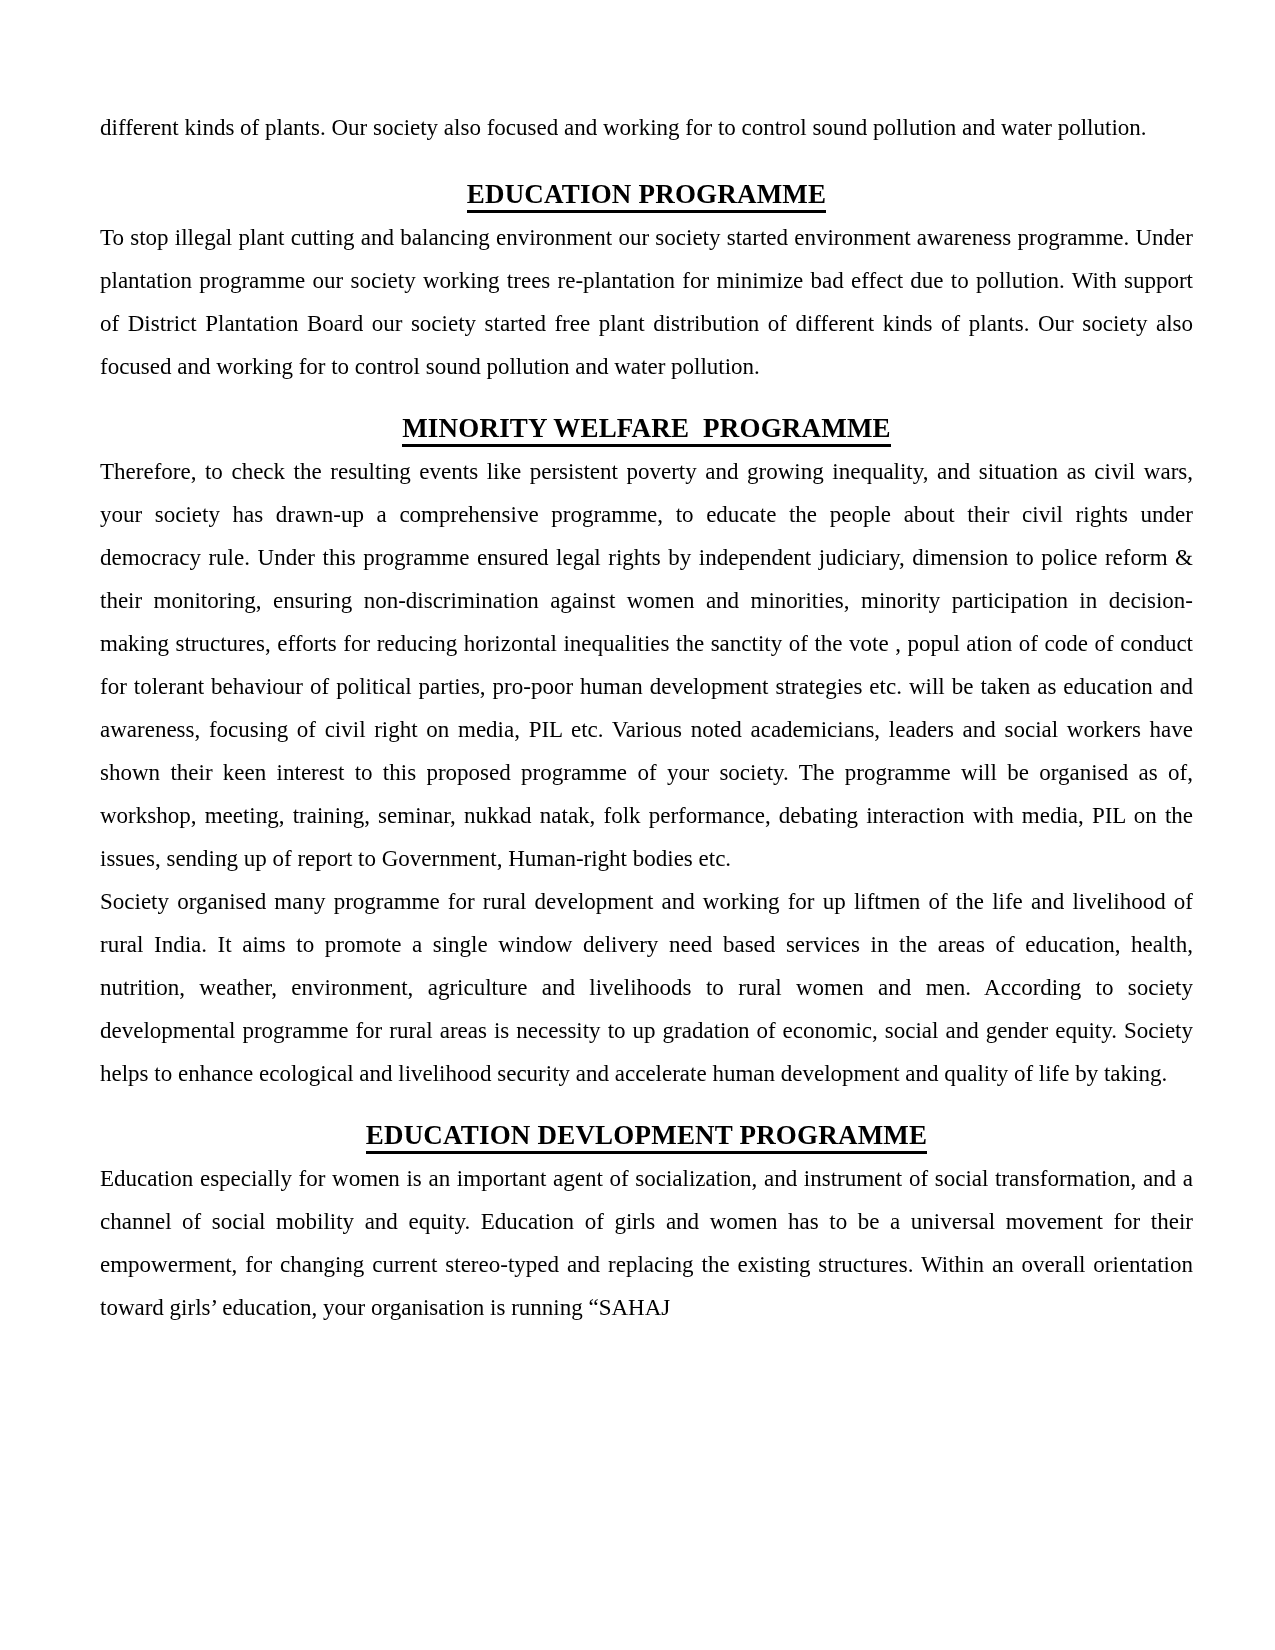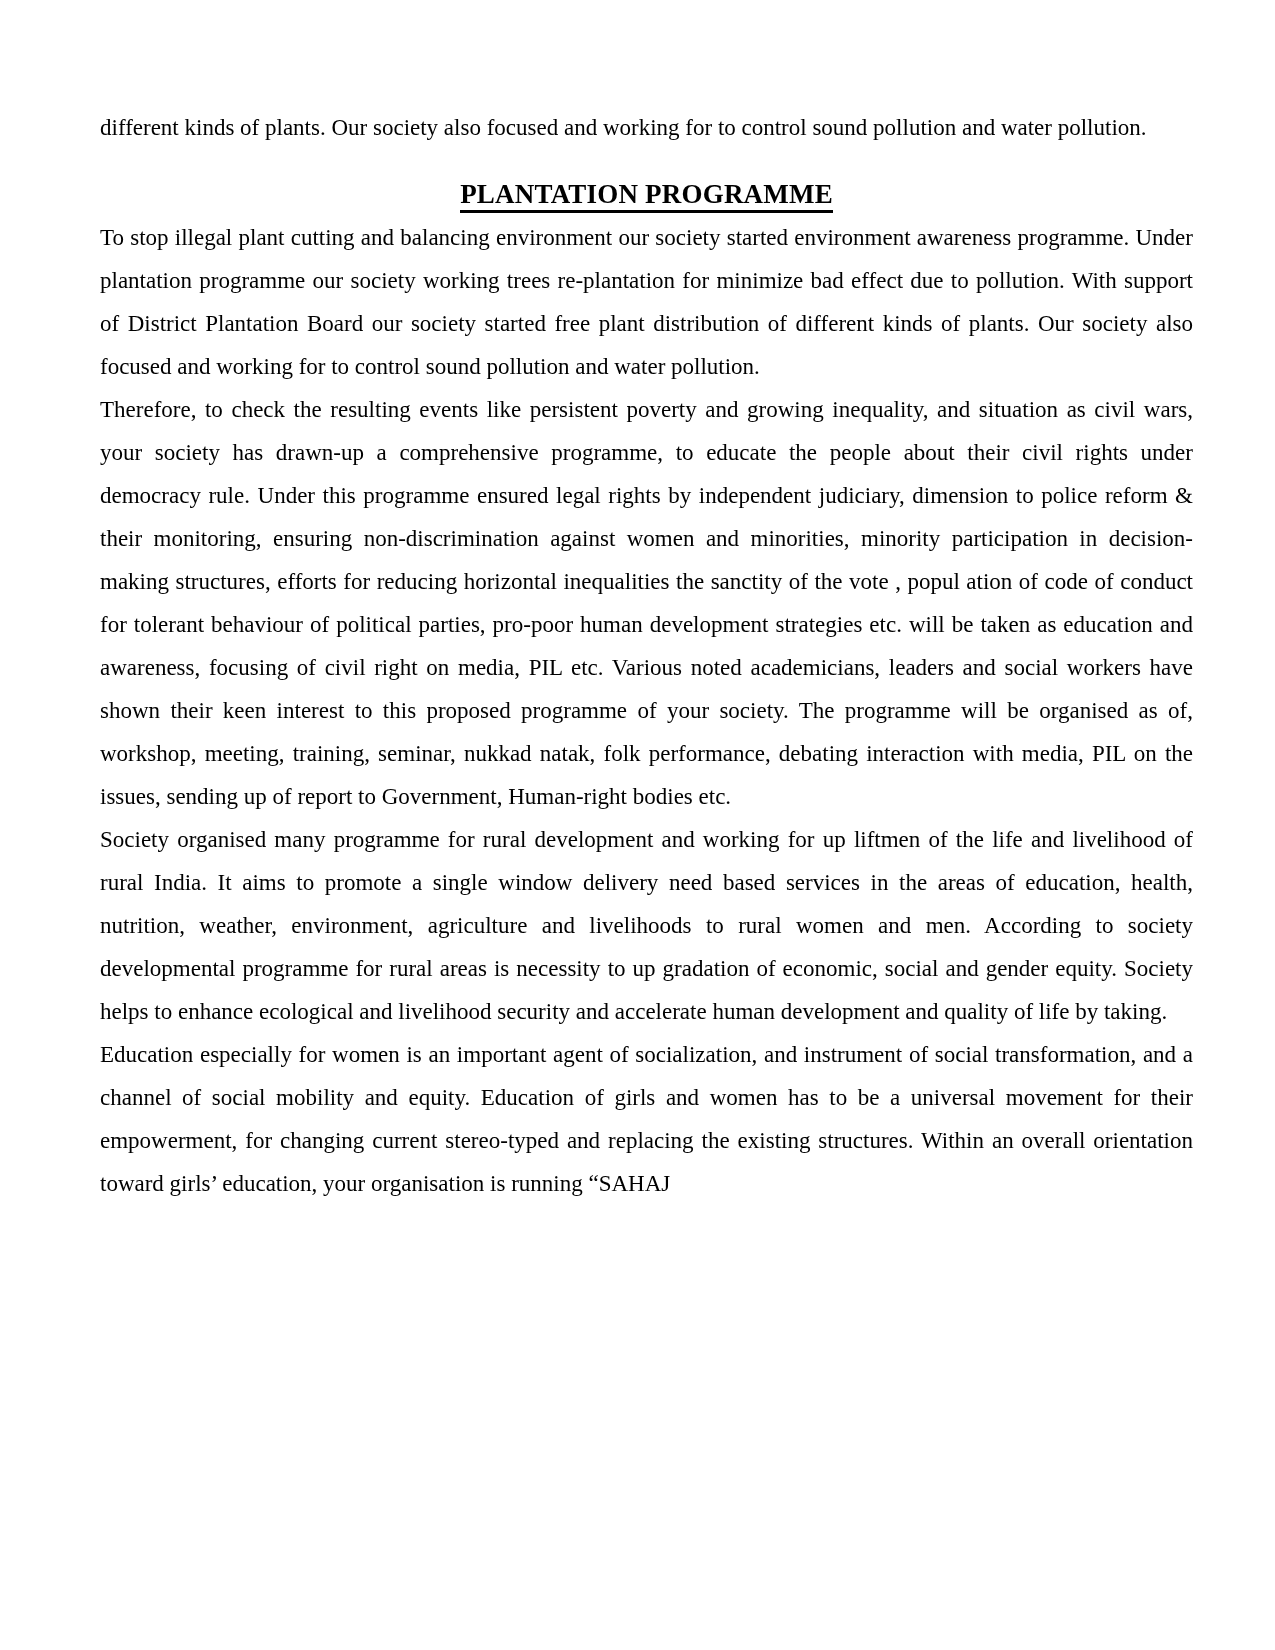--- a/index.html
+++ b/index.html
@@ -44,23 +44,29 @@
   }
 </style>
 </head>
 <body>
 
 <div class="page">
 
   <p class="body-text intro">different kinds of plants. Our society also focused and working for to control sound pollution and water pollution.</p>
 
   <h2 class="section-heading">
-    <span class="heading-underline">PLANTATION PROGRAMME</span>
+    <span class="heading-underline">EDUCATION PROGRAMME</span>
   </h2>
   <p class="body-text">To stop illegal plant cutting and balancing environment our society started environment awareness programme. Under plantation programme our society working trees re-plantation for minimize bad effect due to pollution. With support of District Plantation Board our society started free plant distribution of different kinds of plants. Our society also focused and working for to control sound pollution and water pollution.</p>
 
+  <h2 class="section-heading">
+    <span class="heading-underline">MINORITY WELFARE  PROGRAMME</span>
+  </h2>
   <p class="body-text">Therefore, to check the resulting events like persistent poverty and growing inequality, and situation as civil wars, your society has drawn-up a comprehensive programme, to educate the people about their civil rights under democracy rule. Under this programme ensured legal rights by independent judiciary, dimension to police reform &amp; their monitoring, ensuring non-discrimination against women and minorities, minority participation in decision-making structures, efforts for reducing horizontal inequalities the sanctity of the vote , popul ation of code of conduct for tolerant behaviour of political parties, pro-poor human development strategies etc. will be taken as education and awareness, focusing of civil right on media, PIL etc. Various noted academicians, leaders and social workers have shown their keen interest to this proposed programme of your society. The programme will be organised as of, workshop, meeting, training, seminar, nukkad natak, folk performance, debating interaction with media, PIL on the issues, sending up of report to Government, Human-right bodies etc.</p>
 
   <p class="body-text">Society organised many programme for rural development and working for up liftmen of the life and livelihood of rural India. It aims to promote a single window delivery need based services in the areas of education, health, nutrition, weather, environment, agriculture and livelihoods to rural women and men. According to society developmental programme for rural areas is necessity to up gradation of economic, social and gender equity. Society helps to enhance ecological and livelihood security and accelerate human development and quality of life by taking.</p>
 
+  <h2 class="section-heading">
+    <span class="heading-underline">EDUCATION DEVLOPMENT PROGRAMME</span>
+  </h2>
   <p class="body-text">Education especially for women is an important agent of socialization, and instrument of social transformation, and a channel of social mobility and equity. Education of girls and women has to be a universal movement for their empowerment, for changing current stereo-typed and replacing the existing structures. Within an overall orientation toward girls’ education, your organisation is running “SAHAJ</p>
 
 </div>
 
 </body></html>

